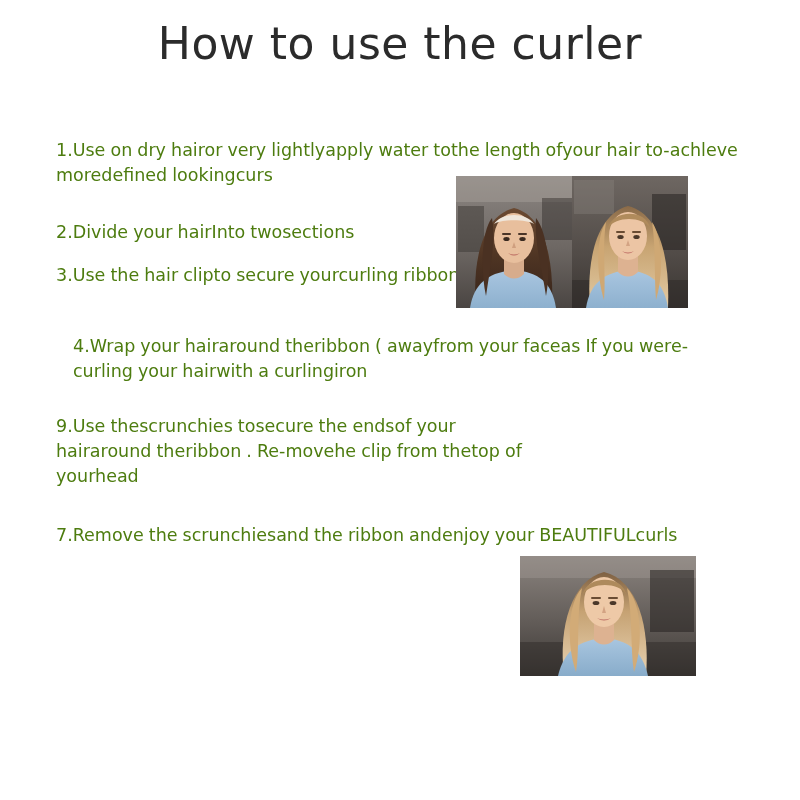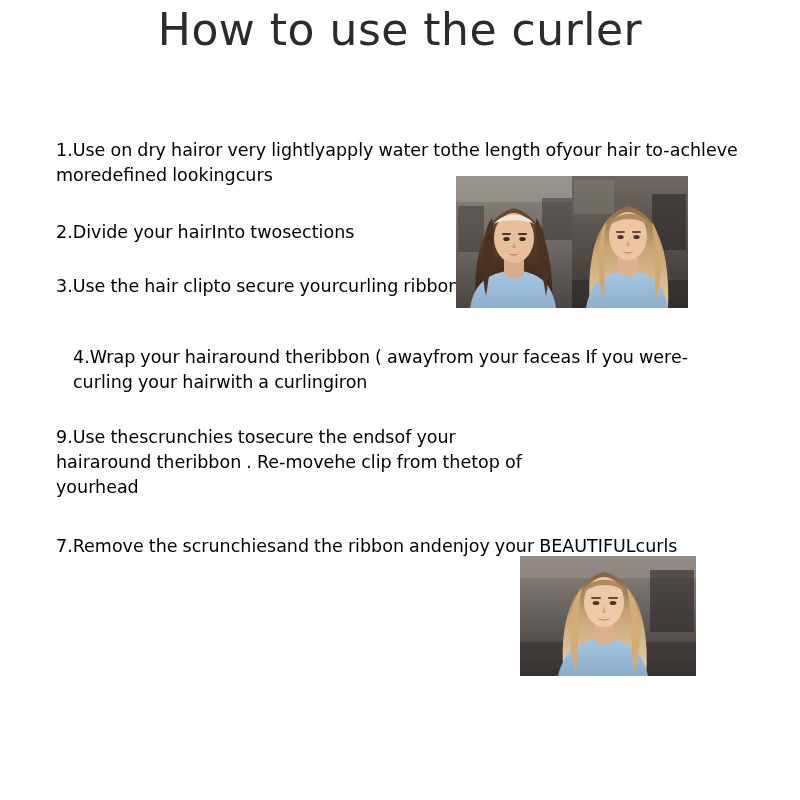--- a/index.html
+++ b/index.html
@@ -21,38 +21,38 @@
     height: 800px;
     box-sizing: border-box;
   }
   .title {
     text-align: center;
     font-size: 44px;
     font-weight: 400;
     letter-spacing: 0.5px;
     color: #2b2b2b;
     margin: 0;
-    padding-top: 4px;
+    padding-top: 18px;
     font-family: "DejaVu Sans", sans-serif;
   }
   .steps {
     position: absolute;
     top: 138px;
     left: 56px;
     width: 690px;
   }
   .step {
     font-size: 17.5px;
     line-height: 1.42;
-    color: #000000;
+    color: #4d7c0f;
     margin: 0 0 30px 0;
     word-spacing: -0.5px;
   }
   .step.s1 { margin-bottom: 32px; }
-  .step.s2 { margin-bottom: 29px; }
+  .step.s2 { margin-bottom: 18px; }
   .step.s3 { margin-bottom: 47px; }
   .step.s4 { margin-bottom: 30px; margin-left: 17px; }
   .step.s5 { margin-bottom: 34px; }
   .step.s6 { margin-bottom: 46px; }
   .step.s7 { margin-bottom: 0; }
 
   .step.s1, .step.s2 { padding-right: 0; }
   .step.s2 { width: 400px; }
   .step.s5 { width: 470px; }
   .step.s6 { width: 460px; }

